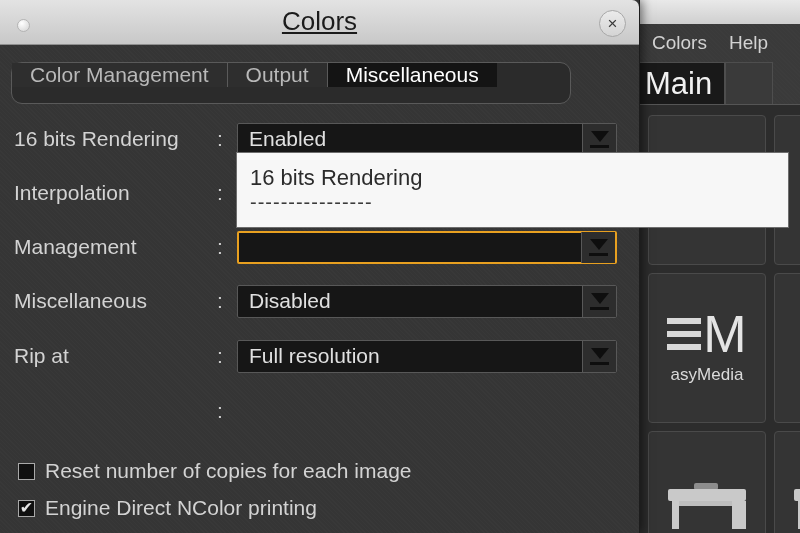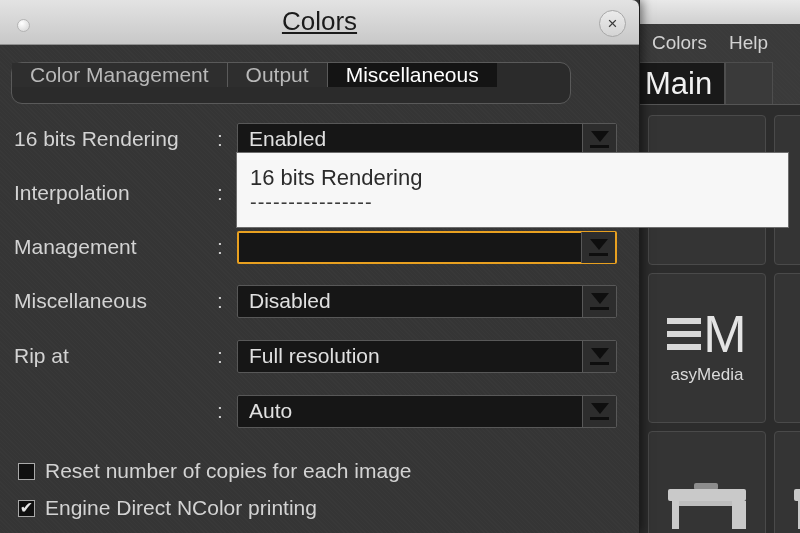--- a/index.html
+++ b/index.html
@@ -287,27 +287,20 @@
       <span class="val">Full resolution</span>
       <span class="arrow">
           <span class="tri"></span>
           <span class="und"></span>
         </span>
     </div>
   </div>
 
   <div class="row" style="top:392px;">
     <span class="colon">:</span>
-    <div class="combo">
-      <span class="val">Auto</span>
-      <span class="arrow">
-          <span class="tri"></span>
-          <span class="und"></span>
-        </span>
-    </div>
   </div>
 
   <div class="checkrow" style="top:443px;margin-top:11px;">
     <span class="cbox">
       <span class="tick"></span>
     </span>
     <span class="cklbl">Reset number of copies for each image</span>
   </div>
 
   <div class="checkrow" style="top:491px;">

